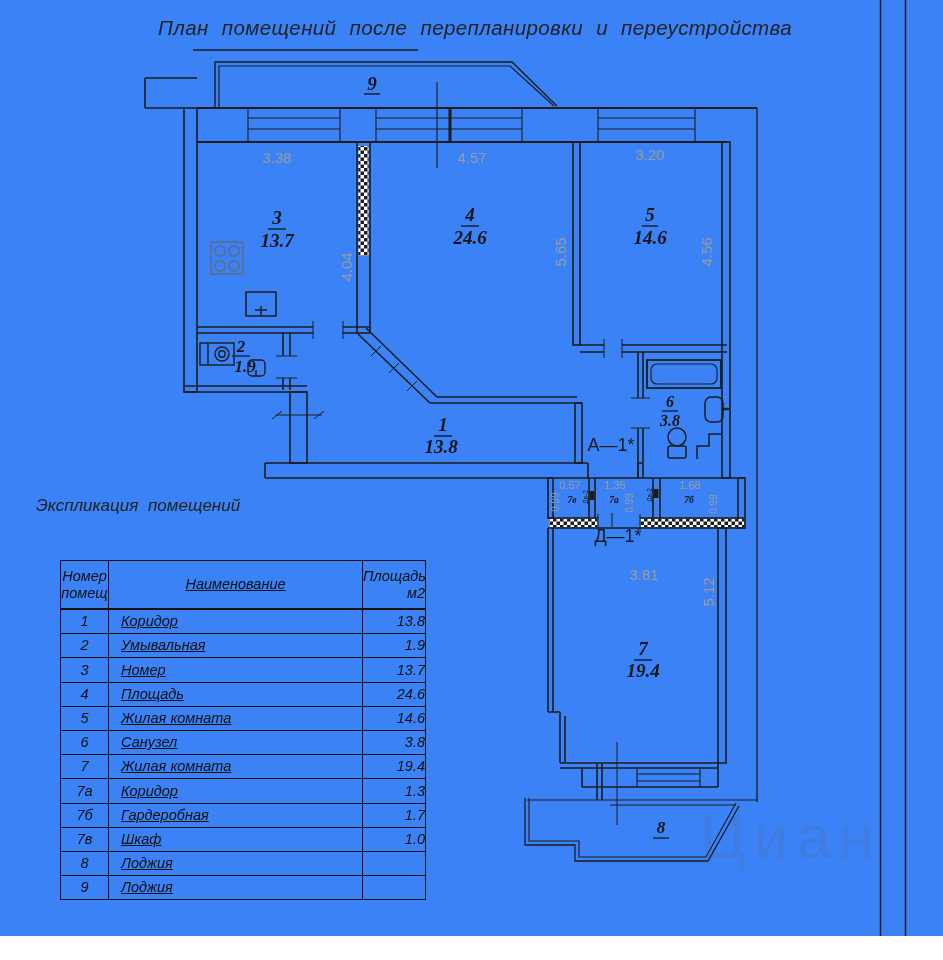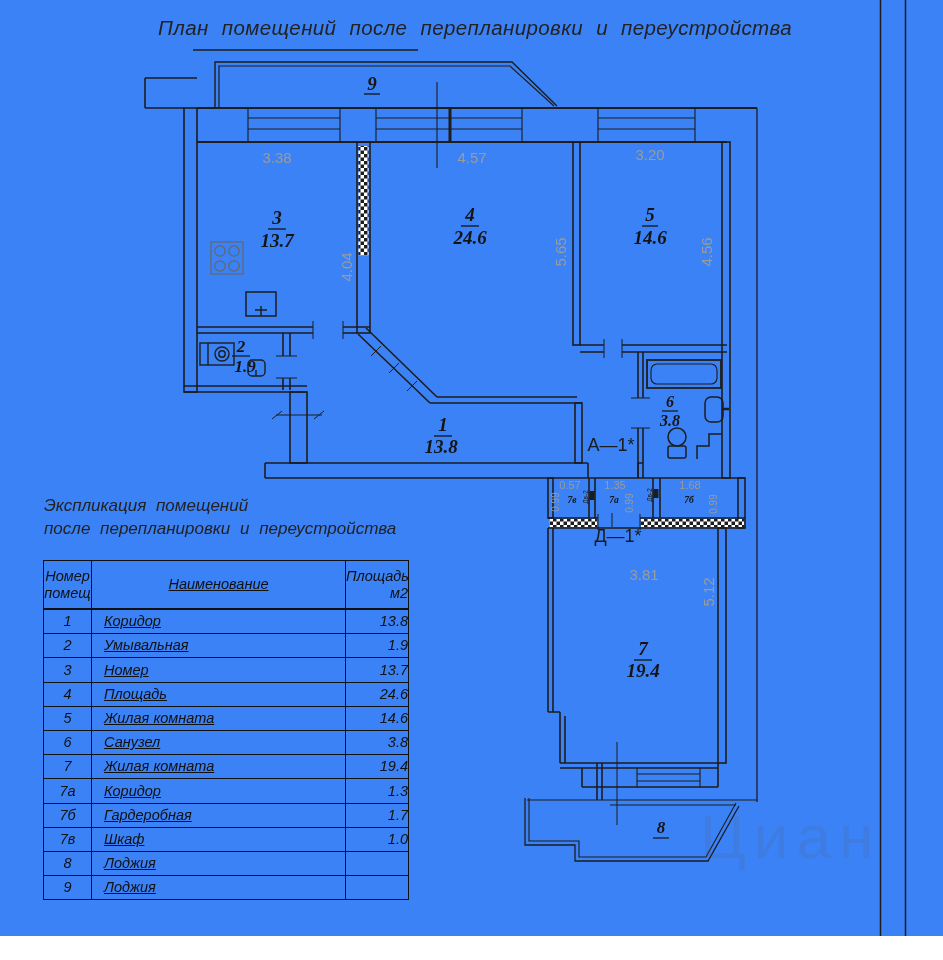--- a/index.html
+++ b/index.html
@@ -2,22 +2,22 @@
 <html><head>
 <meta charset="utf-8">
 <style>
   html,body{margin:0;padding:0;background:#fff;}
   #page{position:relative;width:943px;height:936px;background:#3b82f6;overflow:hidden;
         font-family:"Liberation Sans",sans-serif;color:#1b1b1b;}
   #title{position:absolute;left:90px;top:16px;width:770px;text-align:center;
          font-size:20.5px;font-style:italic;letter-spacing:.4px;word-spacing:7px;color:#222;}
   #plan-svg{position:absolute;left:0;top:0;}
   #expl-head{position:absolute;left:36px;top:494px;font-size:17px;font-style:italic;
-             line-height:23px;word-spacing:5px;color:#222;margin-left:8px;}
-  table.expl{position:absolute;left:43px;top:560px;border-collapse:collapse;
+             line-height:23px;word-spacing:5px;color:#222;}
+  table.expl{position:absolute;left:60px;top:560px;border-collapse:collapse;
              table-layout:fixed;width:362px;font-style:italic;font-size:14.5px;color:#111;}
   table.expl td,table.expl th{border:1.6px solid #111;padding:0;vertical-align:middle;
              font-weight:normal;line-height:1.15;}
   table.expl th{height:47px;font-size:14.5px;}
   table.expl td{height:23.2px;}
   .c-num{width:47px;text-align:center;}
   .c-name{width:253px;text-align:left;padding-left:12px !important;text-decoration:underline;}
   .c-area{width:62px;text-align:right;}
   tr.hdr th{border-bottom-width:2.5px;}
 </style>
@@ -264,21 +264,20 @@
         <text transform="translate(588,497) rotate(-90)">Дв-2</text>
         <text transform="translate(652,495) rotate(-90)">Дв-2</text>
       </g>
     </g>
 
     <text x="700" y="858" font-family="Liberation Sans, sans-serif" font-size="62" fill="#555" opacity="0.12" letter-spacing="8">Циан</text>
   </svg>
 
   <div id="expl-head">
     <div>Экспликация помещений</div>
-    <div>после перепланировки и переустройства</div>
   </div>
 
   <table class="expl">
     <tbody>
         <tr class="hdr">
       <th class="c-num">
         <span>Номер</span><br>
         <span>помещ</span>
       </th>
       <th class="c-name" style="text-align:center;padding-left:0 !important;">Наименование</th>

